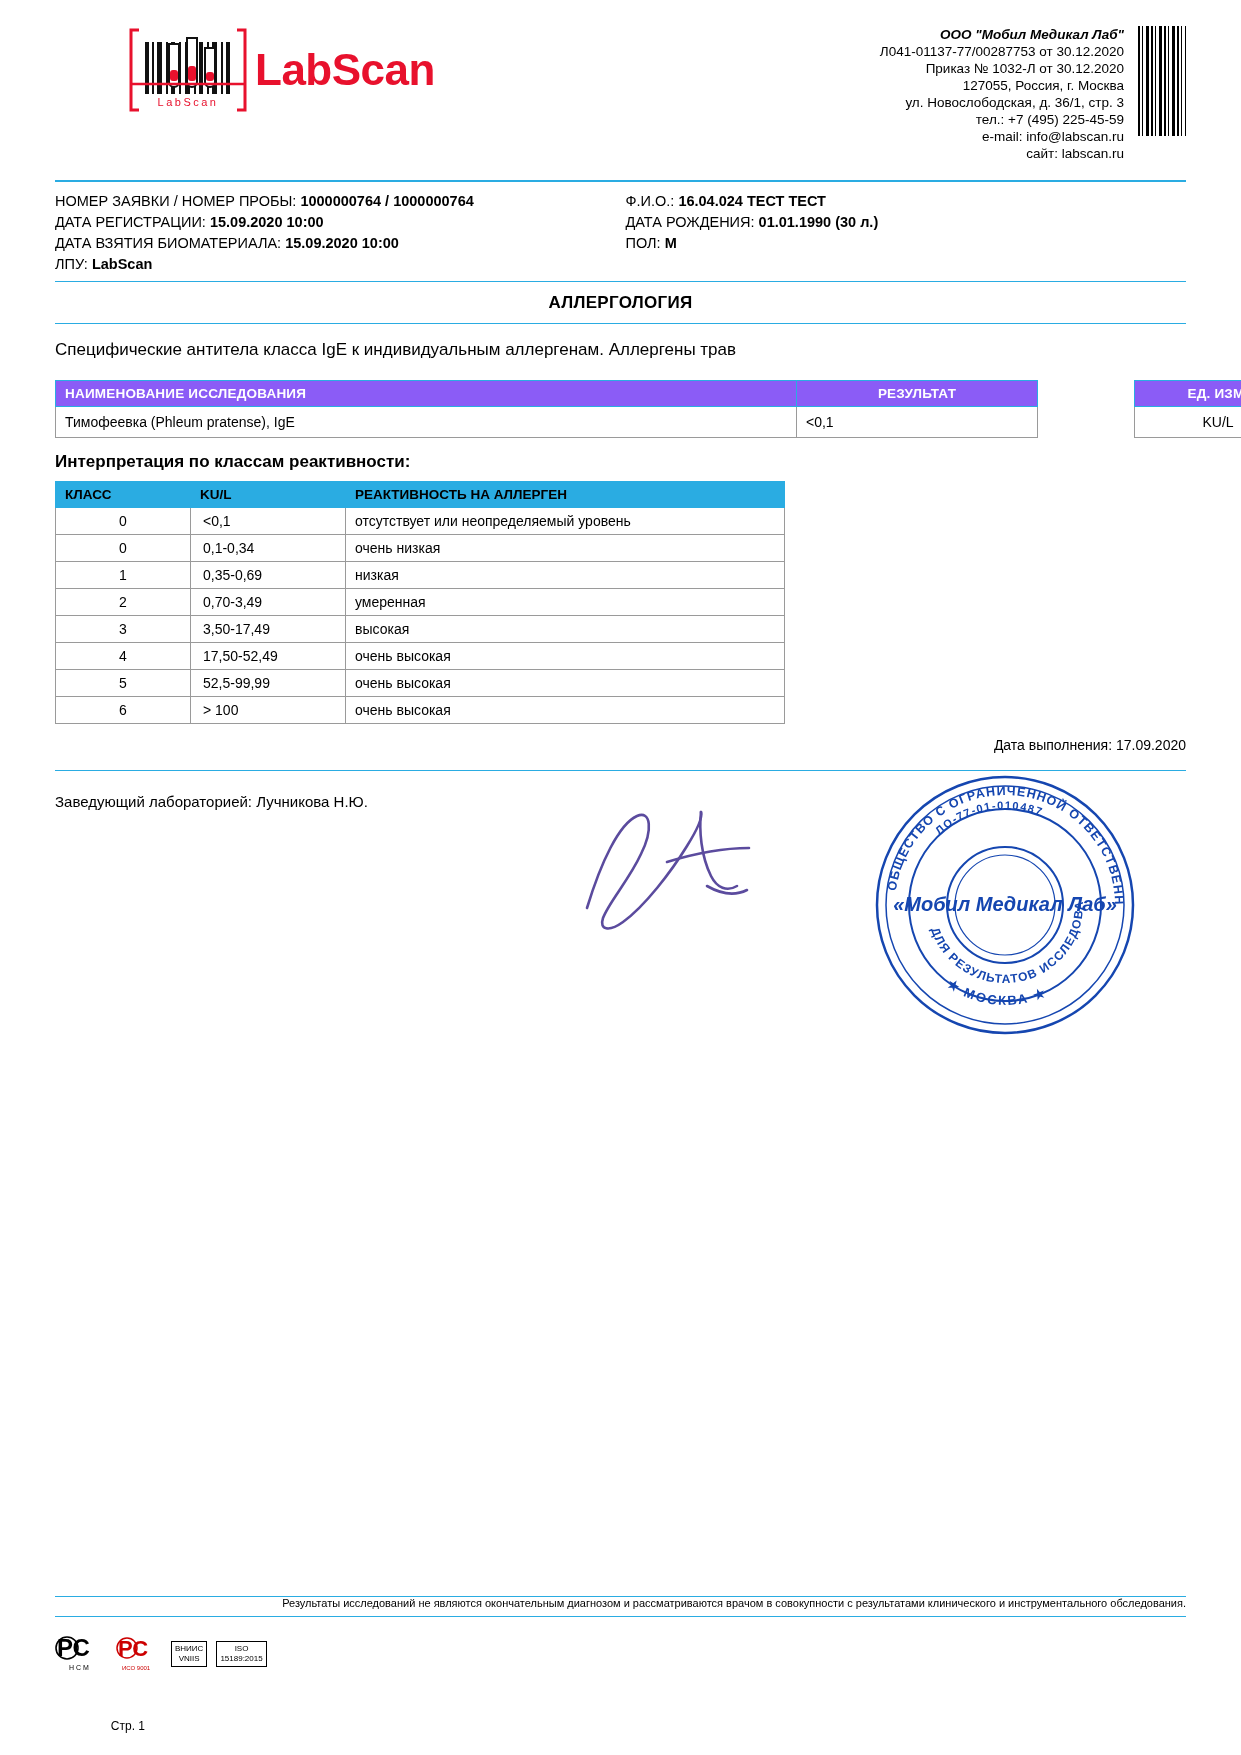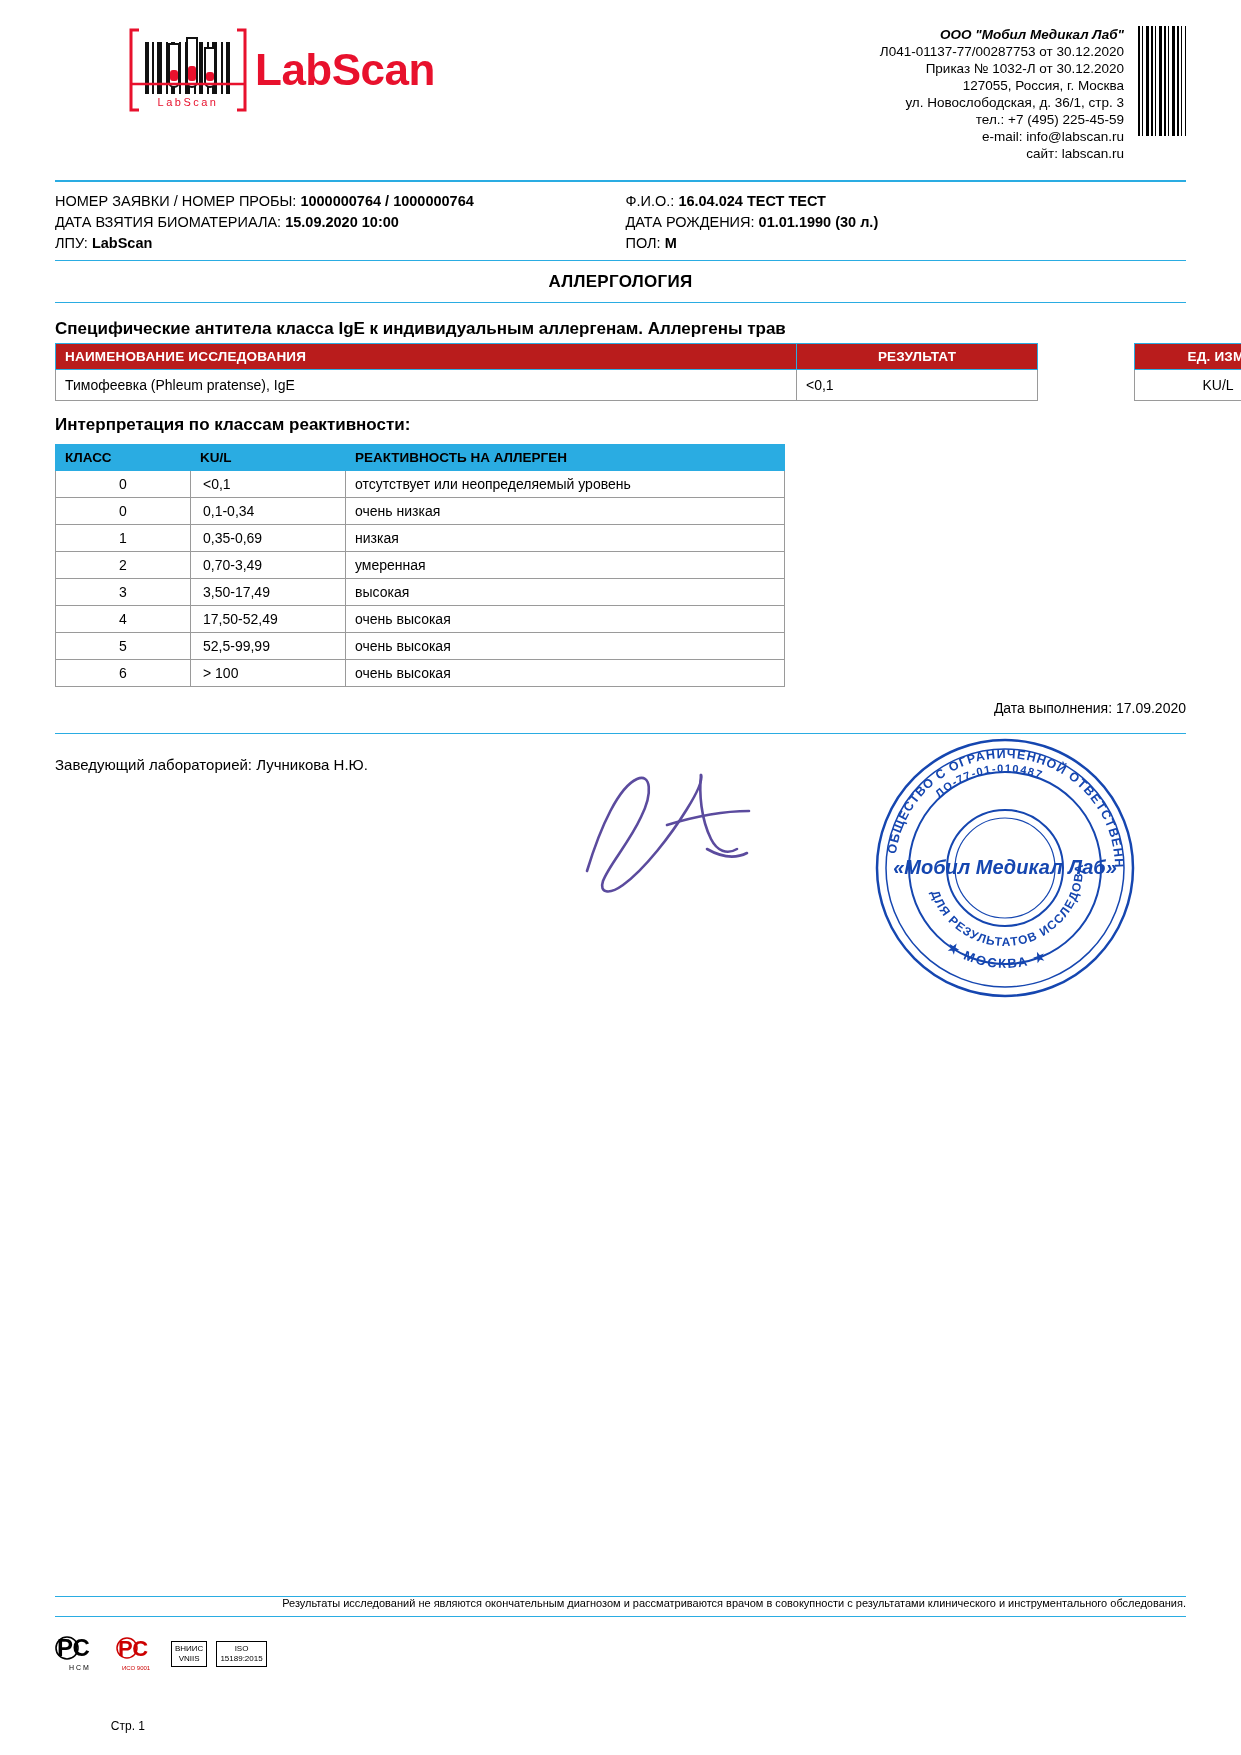--- a/index.html
+++ b/index.html
@@ -95,38 +95,38 @@
 
   
   .section-title {
     text-align: center;
     font-weight: bold;
     font-size: 17px;
     padding: 11px 0 10px 0;
     letter-spacing: 0.3px;
   }
   .subsection-title {
-    font-weight: bold;
+    font-weight: normal;
     font-size: 17px;
-    padding: 16px 0 4px 0;
+    padding: 16px 0 20px 0;
   }
   .sub-title-2 {
     font-weight: bold;
     font-size: 17px;
     padding: 14px 0 9px 0;
   }
 
   
   table { border-collapse: collapse; }
   .result-table {
     width: 100%;
     table-layout: fixed;
   }
   .result-table th {
-    background: #b91c1c;
+    background: #8b5cf6;
     color: #ffffff;
     font-size: 13.5px;
     font-weight: bold;
     text-align: left;
     padding: 5px 9px;
     border: 1px solid #2aace2;
     letter-spacing: 0.2px;
   }
   .result-table th.c-name { width: 722px; }
   .result-table th.c-res  { width: 222px; text-align: center; }
@@ -304,20 +304,24 @@
     </div>
   </div>
 
   <div class="rule-blue"></div>
 
   <div class="info">
     <div class="info-col">
       <div>
         <span>НОМЕР ЗАЯВКИ / НОМЕР ПРОБЫ:</span>
         <b>1000000764 / 1000000764</b>
+      </div>
+      <div>
+        <span>ДАТА РЕГИСТРАЦИИ:</span>
+        <b>15.09.2020 10:00</b>
       </div>
       <div>
         <span>ДАТА ВЗЯТИЯ БИОМАТЕРИАЛА:</span>
         <b>15.09.2020 10:00</b>
       </div>
       <div>
         <span>ЛПУ:</span>
         <b>LabScan</b>
       </div>
     </div>

